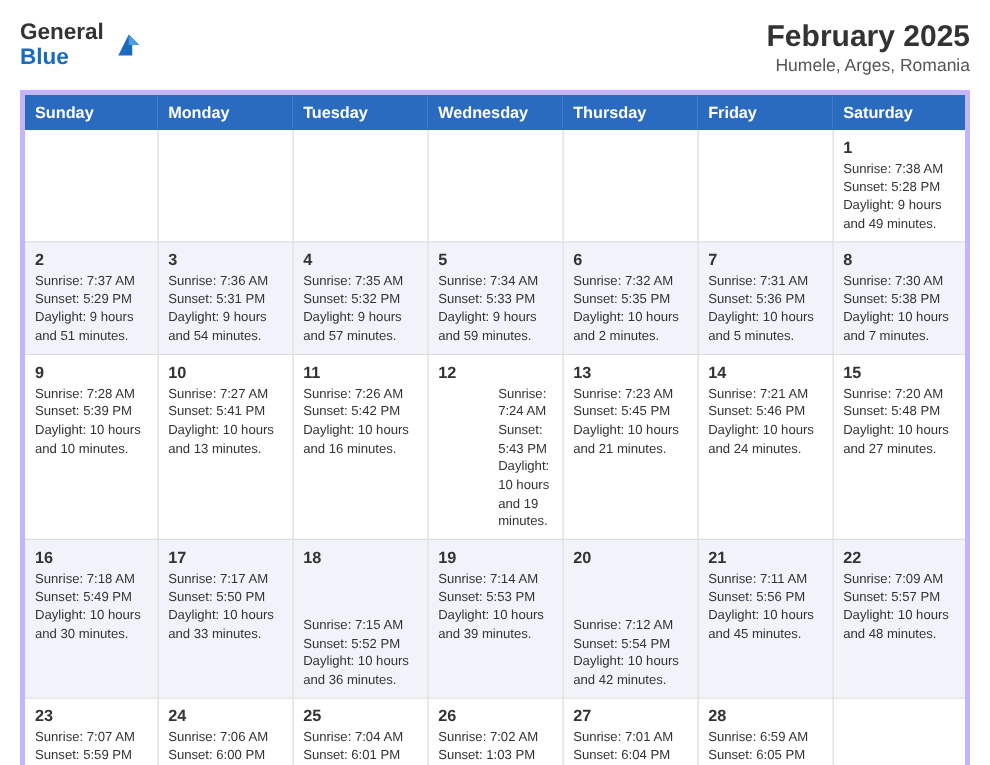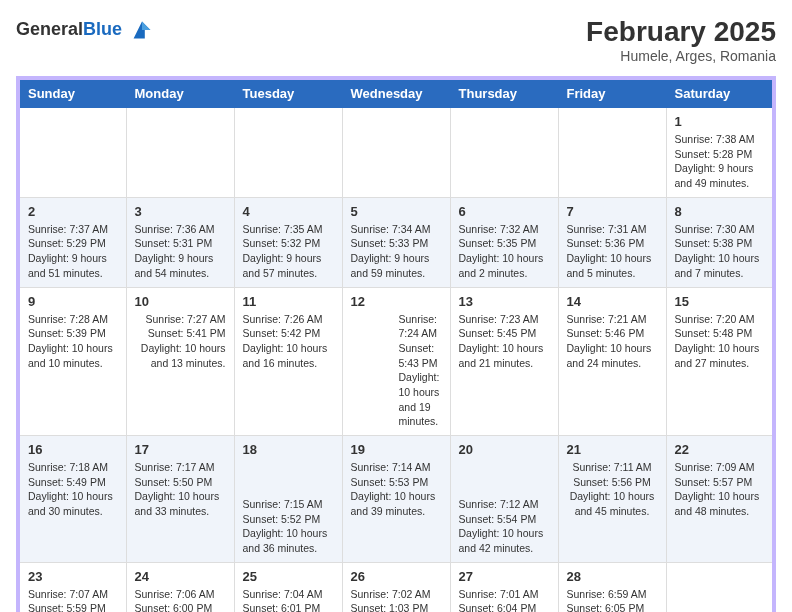--- a/index.html
+++ b/index.html
@@ -16,21 +16,21 @@
       align-items: flex-start;
       margin-bottom: 12px;
     }
     .logo {
       display: flex;
       align-items: center;
       gap: 4px;
     }
     .logo-text {
       display: flex;
-      flex-direction: row;
+      flex-direction: column;
       line-height: 1.1;
     }
     .logo-general {
       font-size: 18px;
       font-weight: bold;
       color: #333;
     }
     .logo-blue {
       font-size: 18px;
       font-weight: bold;
@@ -38,21 +38,21 @@
     }
     .logo-icon {
       width: 28px;
       height: 28px;
       margin-left: 2px;
     }
     .title-section {
       text-align: right;
     }
     .month-year {
-      font-size: 28px;
+      font-size: 24px;
       font-weight: bold;
       color: #333;
     }
     .location {
       font-size: 14px;
       color: #555;
     }
     .calendar {
       width: 100%;
       border-collapse: collapse;
@@ -189,21 +189,21 @@
       </tr>
       <tr>
         <td>
           <span class="day-number">9</span>
           <div class="day-info" style="white-space: pre-line;">Sunrise: 7:28 AM
 Sunset: 5:39 PM
 Daylight: 10 hours and 10 minutes.</div>
         </td>
         <td>
           <span class="day-number">10</span>
-          <div class="day-info" style="white-space: pre-line; text-align: right;">Sunrise: 7:27 AM
+          <div class="day-info" style="white-space: pre-line;">Sunrise: 7:27 AM
 Sunset: 5:41 PM
 Daylight: 10 hours and 13 minutes.</div>
         </td>
         <td>
           <span class="day-number">11</span>
           <div class="day-info" style="white-space: pre-line;">Sunrise: 7:26 AM
 Sunset: 5:42 PM
 Daylight: 10 hours and 16 minutes.</div>
         </td>
         <td>
@@ -257,21 +257,21 @@
 Daylight: 10 hours and 39 minutes.</div>
         </td>
         <td>
           <span class="day-number">20</span>
           <div class="day-info" style="white-space: pre-line; margin-top: 40px;">Sunrise: 7:12 AM
 Sunset: 5:54 PM
 Daylight: 10 hours and 42 minutes.</div>
         </td>
         <td>
           <span class="day-number">21</span>
-          <div class="day-info" style="white-space: pre-line; text-align: center;">Sunrise: 7:11 AM
+          <div class="day-info" style="white-space: pre-line;">Sunrise: 7:11 AM
 Sunset: 5:56 PM
 Daylight: 10 hours and 45 minutes.</div>
         </td>
         <td>
           <span class="day-number">22</span>
           <div class="day-info" style="white-space: pre-line;">Sunrise: 7:09 AM
 Sunset: 5:57 PM
 Daylight: 10 hours and 48 minutes.</div>
         </td>
       </tr>

